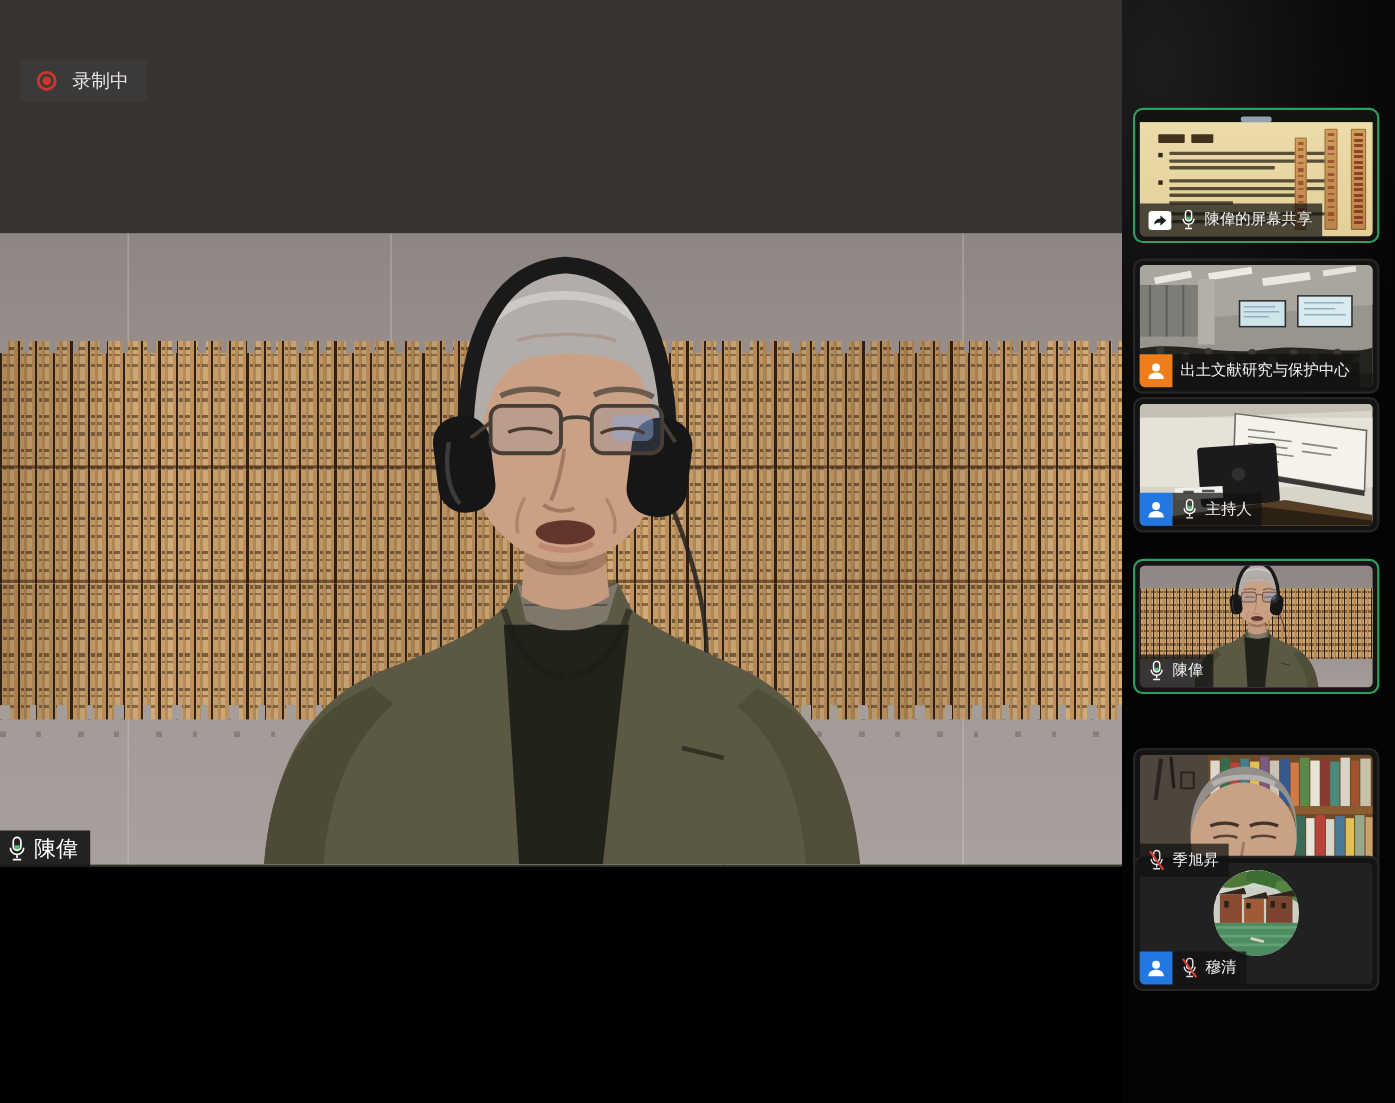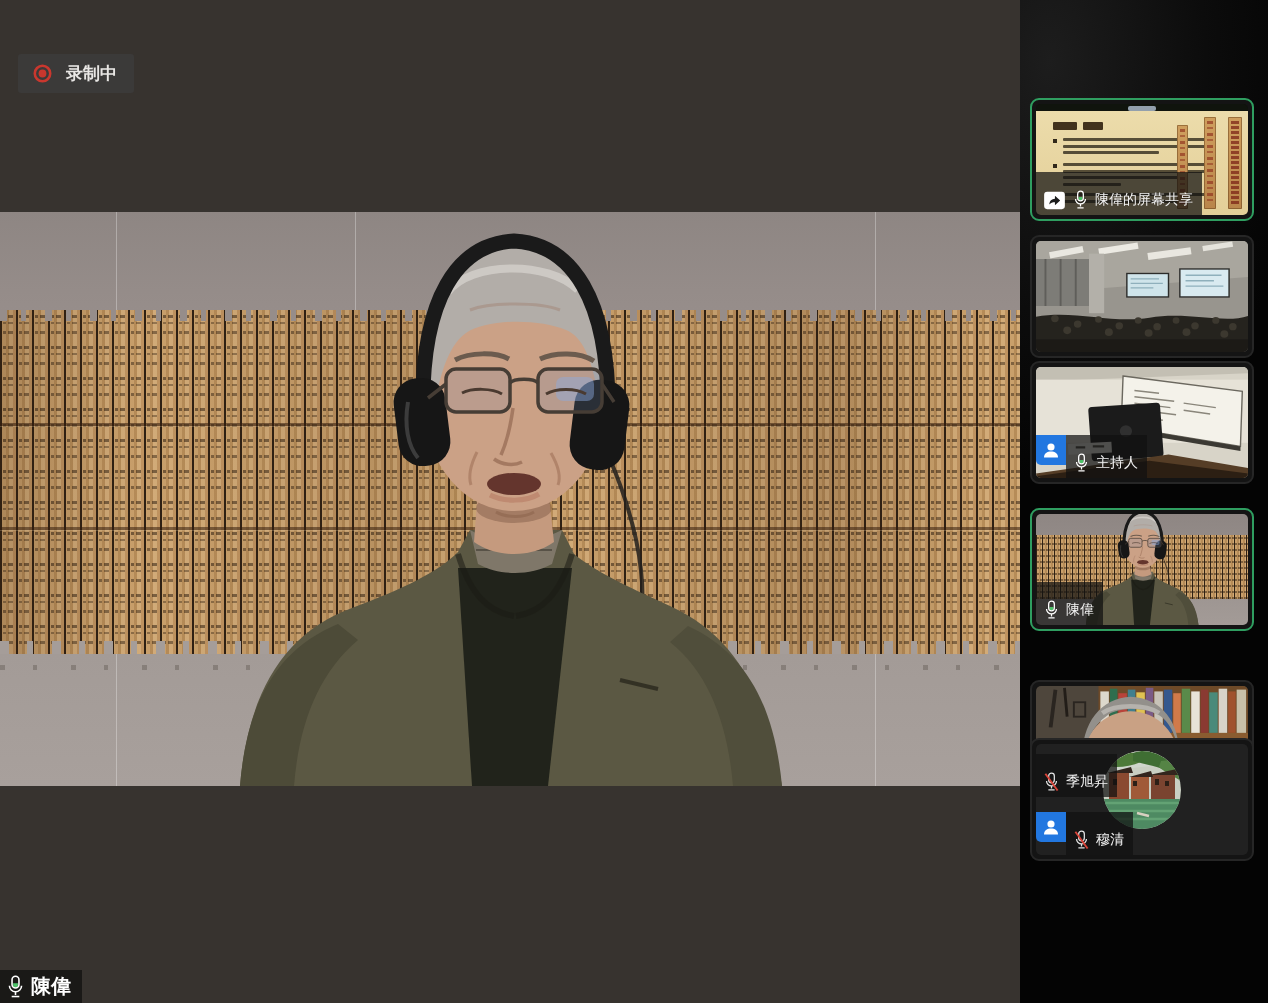--- a/index.html
+++ b/index.html
@@ -1,20 +1,20 @@
 <!DOCTYPE html>
 <html><head>
 <meta charset="utf-8">
 <style>
   html,body{margin:0;padding:0;background:#000;}
   body{width:1268px;height:1003px;position:relative;overflow:hidden;
        font-family:"Liberation Sans","DejaVu Sans",sans-serif;
        -webkit-font-smoothing:antialiased;}
   
-  .main-area{position:absolute;left:0;top:0;width:1020px;height:1003px;background:#37332f;font-weight:bold;}
+  .main-area{position:absolute;left:0;top:0;width:1020px;height:788px;background:#37332f;}
   .main-video{position:absolute;left:0;top:212px;width:1020px;height:574px;overflow:hidden;
       background:linear-gradient(180deg,#8e8683 0%,#968d8a 16%,#9b9290 45%,#a19995 68%,#a8a09c 100%);}
   .wall-seam{position:absolute;top:0;bottom:0;width:1px;background:rgba(255,255,255,.30);}
   
   .scroll-band{position:absolute;left:0;right:0;top:17%;height:60%;
       background:
         linear-gradient(90deg,rgba(60,35,15,.20),rgba(60,35,15,0) 14%,rgba(60,35,15,.12) 38%,rgba(60,35,15,0) 55%,rgba(60,35,15,.18) 82%,rgba(60,35,15,0) 96%),
         repeating-linear-gradient(90deg,#2e2013 0 2px,#c9a06b 2px 6px,#b68c58 6px 9px,#d2ab78 9px 13px,#bf9360 13px 16px);}
   .scroll-writing{position:absolute;inset:0;
       background:repeating-linear-gradient(180deg,rgba(35,20,8,0) 0 5px,rgba(35,20,8,.50) 5px 8px,rgba(35,20,8,0) 8px 12px,rgba(35,20,8,.36) 12px 14px,rgba(35,20,8,0) 14px 21px,rgba(35,20,8,.44) 21px 24px,rgba(35,20,8,0) 24px 31px);
@@ -39,21 +39,21 @@
   
   .sidebar{position:absolute;left:1020px;top:0;width:248px;height:1003px;
       background:radial-gradient(260px 420px at 12% 6%,#1d1d1d 0%,#0c0c0c 60%,#040404 100%);}
   .tile{position:absolute;left:10px;width:224px;height:123px;border-radius:9px;background:#141414;
       border:2px solid #262626;box-sizing:border-box;}
   .tile.active{border-color:#2f9e60;}
   .tile-video{position:absolute;inset:4px;border-radius:5px;overflow:hidden;background:#101010;}
   .badges{position:absolute;left:4px;bottom:4px;display:flex;align-items:stretch;max-width:216px;z-index:5;}
   .pbadge{width:30px;height:30px;flex:0 0 30px;display:flex;align-items:center;justify-content:center;border-bottom-left-radius:5px;}
   .pbadge.blue{background:#2277e0;} .pbadge.orange{background:#ef7d1a;}
-  .name-bar{display:flex;align-items:center;gap:6px;background:rgba(16,16,16,.72);padding:13px 9px 0 7px;height:30px;}
+  .name-bar{display:flex;align-items:center;gap:6px;background:rgba(16,16,16,.72);padding:0 9px 0 7px;height:30px;}
   .name-bar .name{color:#f2f2f2;font-size:14px;white-space:nowrap;}
   .icon{display:block;}
   
   .slide-top{position:absolute;left:0;right:0;top:0;height:7px;background:#10140d;}
   .slide-pill{position:absolute;left:50%;top:2px;transform:translateX(-50%);width:28px;height:5px;border-radius:2px;background:#93a0ad;}
   .slide{position:absolute;left:0;right:0;top:7px;bottom:0;
       background:linear-gradient(180deg,#ecdcab,#e3cf98),repeating-linear-gradient(90deg,rgba(160,130,70,.10) 0 3px,rgba(160,130,70,0) 3px 7px);}
   .s-title{position:absolute;left:17px;top:11px;display:flex;gap:6px;}
   .s-title i{display:block;height:8px;background:#42321d;border-radius:1px;}
   .bullet{position:absolute;left:17px;}
@@ -263,20 +263,30 @@
             <circle cx="190" cy="88" r="3.8"></circle>
           <circle cx="208" cy="95" r="4"></circle>
             <circle cx="33" cy="99" r="4.2"></circle>
             <circle cx="77" cy="101" r="4.2"></circle>
           <circle cx="119" cy="102" r="4.2"></circle>
             <circle cx="159" cy="101" r="4.2"></circle>
             <circle cx="199" cy="103" r="4.2"></circle>
         </g>
         <rect x="0" y="109" width="224" height="14" fill="#1c1a16"></rect>
       </svg>
+    </div>
+    <div class="badges">
+      <div class="pbadge orange">
+        <svg class="icon" width="20" height="20" viewBox="0 0 24 24">
+            <use href="#sym-person"></use>
+          </svg>
+      </div>
+      <div class="name-bar">
+        <span class="name">出土文献研究与保护中心</span>
+      </div>
     </div>
   </div>
 
   <div class="tile" style="top:361px">
     <div class="tile-video">
       <svg width="100%" height="100%" viewBox="0 0 224 123" preserveAspectRatio="none">
         <rect width="224" height="123" fill="#d8d4c8"></rect>
         <polygon points="0,0 224,0 224,7 0,16" fill="#c3bfb3"></polygon>
         <rect x="0" y="14" width="224" height="70" fill="#e6e2d7"></rect>
         <polygon points="92,10 218,27 216,88 90,66" fill="#f4f2ea" stroke="#6b685f" stroke-width="1.5"></polygon>
@@ -382,21 +392,21 @@
     <div class="badges">
       <div class="name-bar">
         <svg class="icon" width="17" height="22" viewBox="0 0 24 30">
             <use href="#sym-mic-off"></use>
           </svg>
         <span class="name">季旭昇</span>
       </div>
     </div>
   </div>
 
-  <div class="tile" style="top:738px">
+  <div class="tile" style="top:778px">
     <div class="tile-video">
       <div class="avatar-wrap">
         <div class="avatar">
           <svg width="78" height="78" viewBox="0 0 78 78">
             <rect width="78" height="78" fill="#c9cfc2"></rect>
             <path d="M0 0 h78 v20 C56 12 30 14 0 26 Z" fill="#cfd6cc"></path>
             <path d="M0 6 C16 -2 34 0 44 8 C30 16 12 18 0 14 Z" fill="#4d7a39"></path>
             <path d="M30 2 C46 -4 66 2 78 12 L78 26 C60 16 44 14 30 10 Z" fill="#3f6e33"></path>
             <path d="M58 10 C68 8 76 12 78 16 L78 30 C68 24 60 20 56 16 Z" fill="#558445"></path>
             <rect x="6" y="22" width="20" height="26" fill="#8a4a30"></rect>

